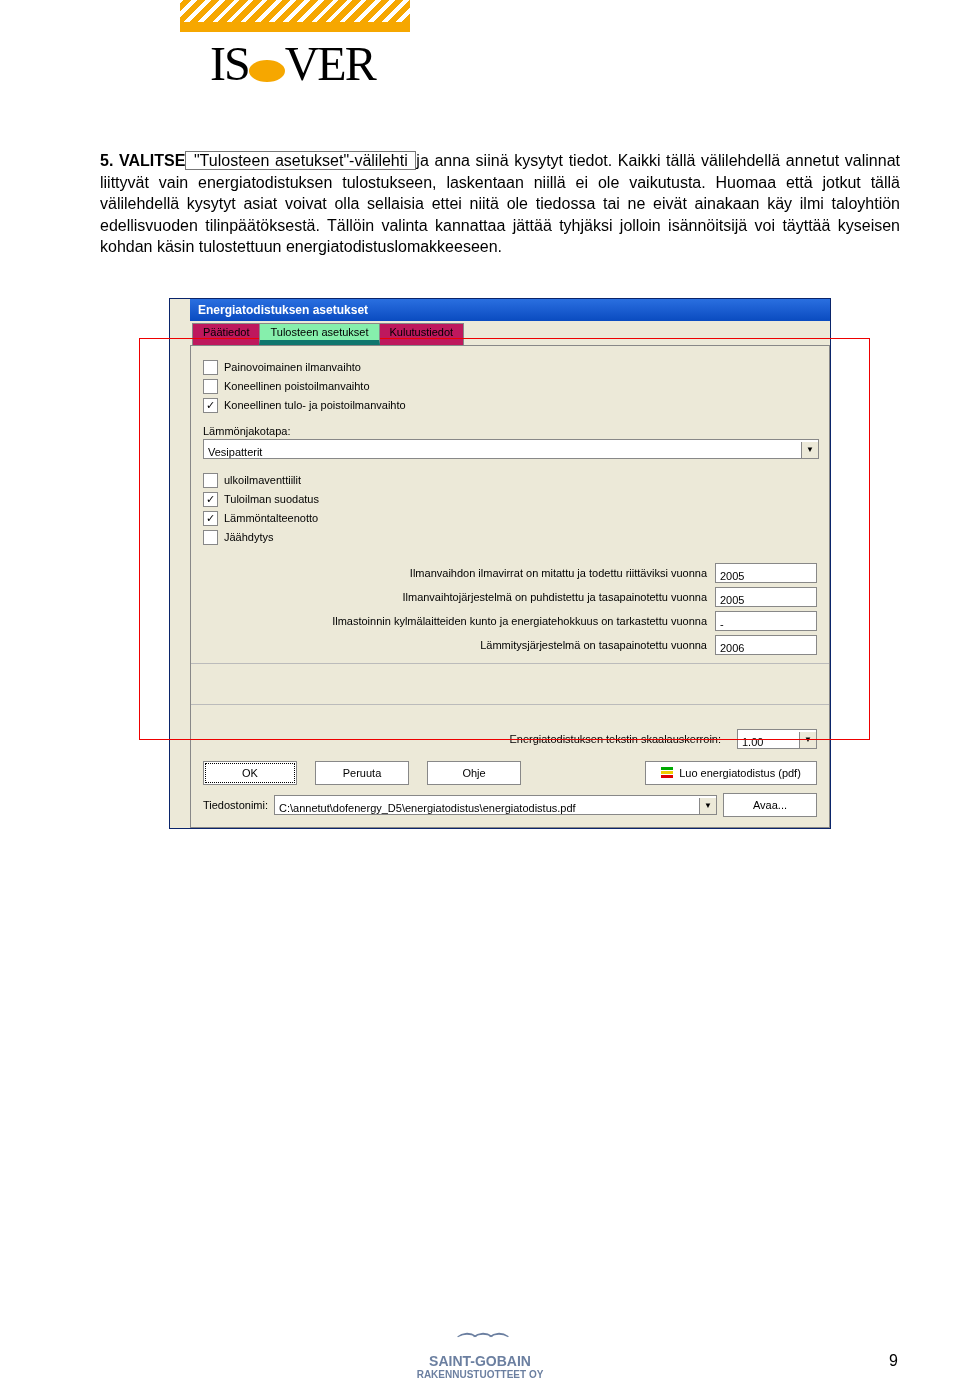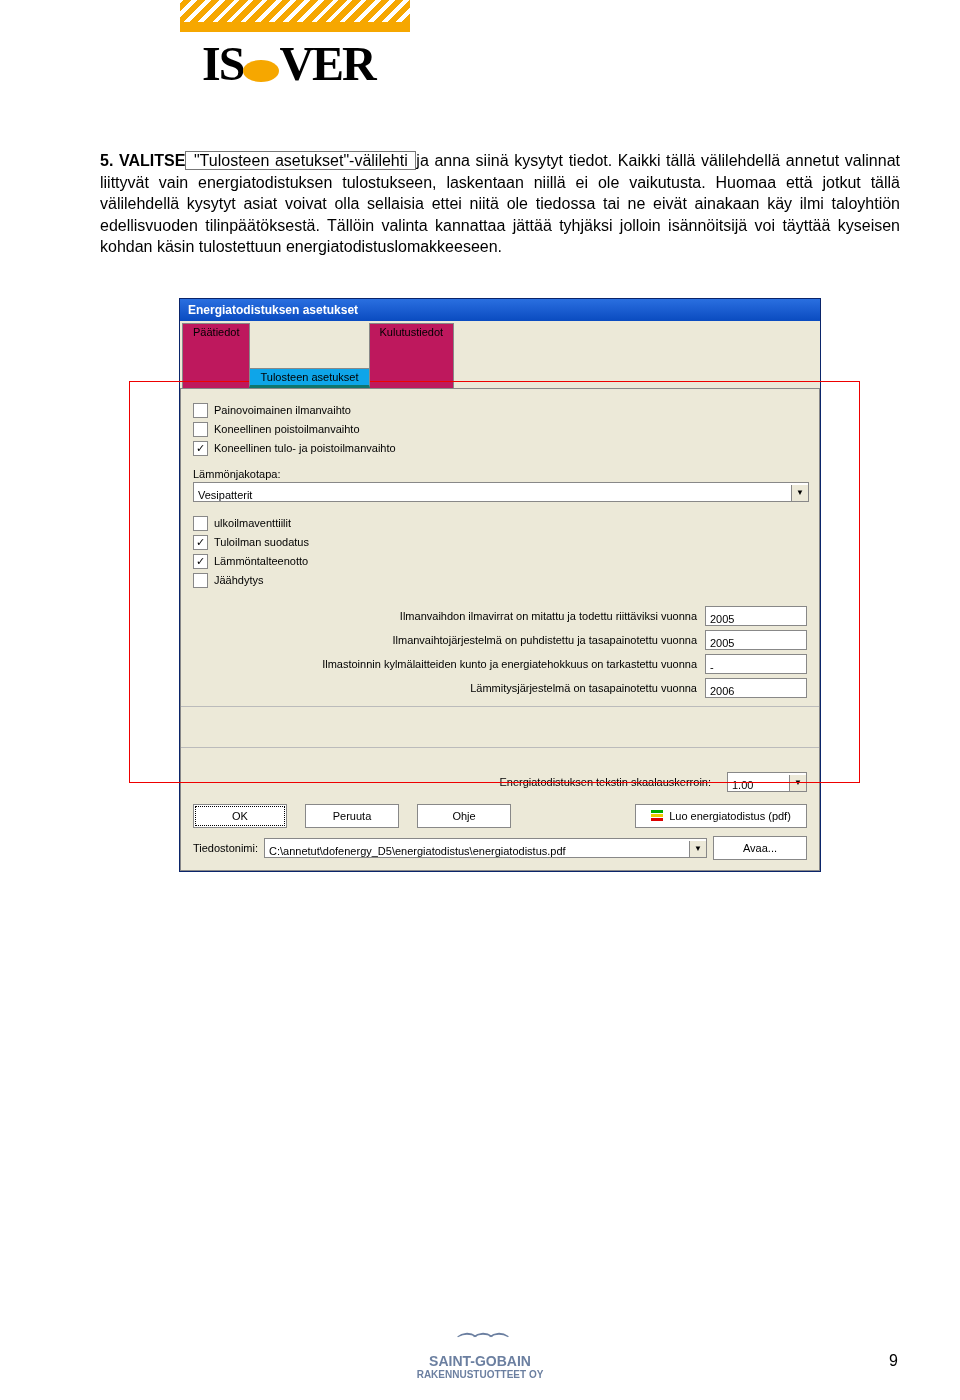--- a/index.html
+++ b/index.html
@@ -34,24 +34,24 @@
     );
   }
   .stripe-solid {
     position: absolute;
     top: 22px; left: 80px;
     width: 230px; height: 10px;
     background: #f6a700;
   }
   .logo {
     position: absolute;
-    top: 36px; left: 102px;
+    top: 36px; left: 110px;
     font-family: Georgia, "Times New Roman", serif;
     font-size: 48px;
-    font-weight: bold;
+    font-weight: normal;
     letter-spacing: -2px;
   }
   .logo .dot {
     display: inline-block;
     width: 36px; height: 22px;
     background: #f6a700;
     border-radius: 50%/50%;
     vertical-align: -2px;
   }
   
@@ -69,20 +69,21 @@
   }
   
   .dialog {
     margin: 40px auto 0 auto;
     width: 640px;
     border: 1px solid #0a246a;
     background: #ece9d8;
     font-family: Tahoma, Arial, sans-serif;
     font-size: 11px;
     position: relative;
+    padding-left: 20px;
   }
   .titlebar {
     background: linear-gradient(#2a6fe0, #0a4bc0);
     color: #fff;
     font-weight: bold;
     padding: 4px 8px;
     font-size: 12px;
   }
   .tabs {
     display: flex;
@@ -93,24 +94,23 @@
   .tab {
     border: 1px solid #888;
     border-bottom: none;
     background: #be185d;
     padding: 2px 10px;
     margin-right: -1px;
     font-size: 11px;
     position: relative;
   }
   .tab.active {
-    background: #0ea5e9;
-    border-bottom: 3px solid #0f766e;
+    background: #86efac;
+    border-bottom: 5px solid #0f766e;
     z-index: 2;
-    margin-top: 45px;
   }
   .tab.inactive {}
   .tab-content {
     border: 1px solid #888;
     padding: 10px 12px 10px 12px;
     position: relative;
   }
   .red-frame {
     position: absolute;
     top: -8px; left: -52px;

